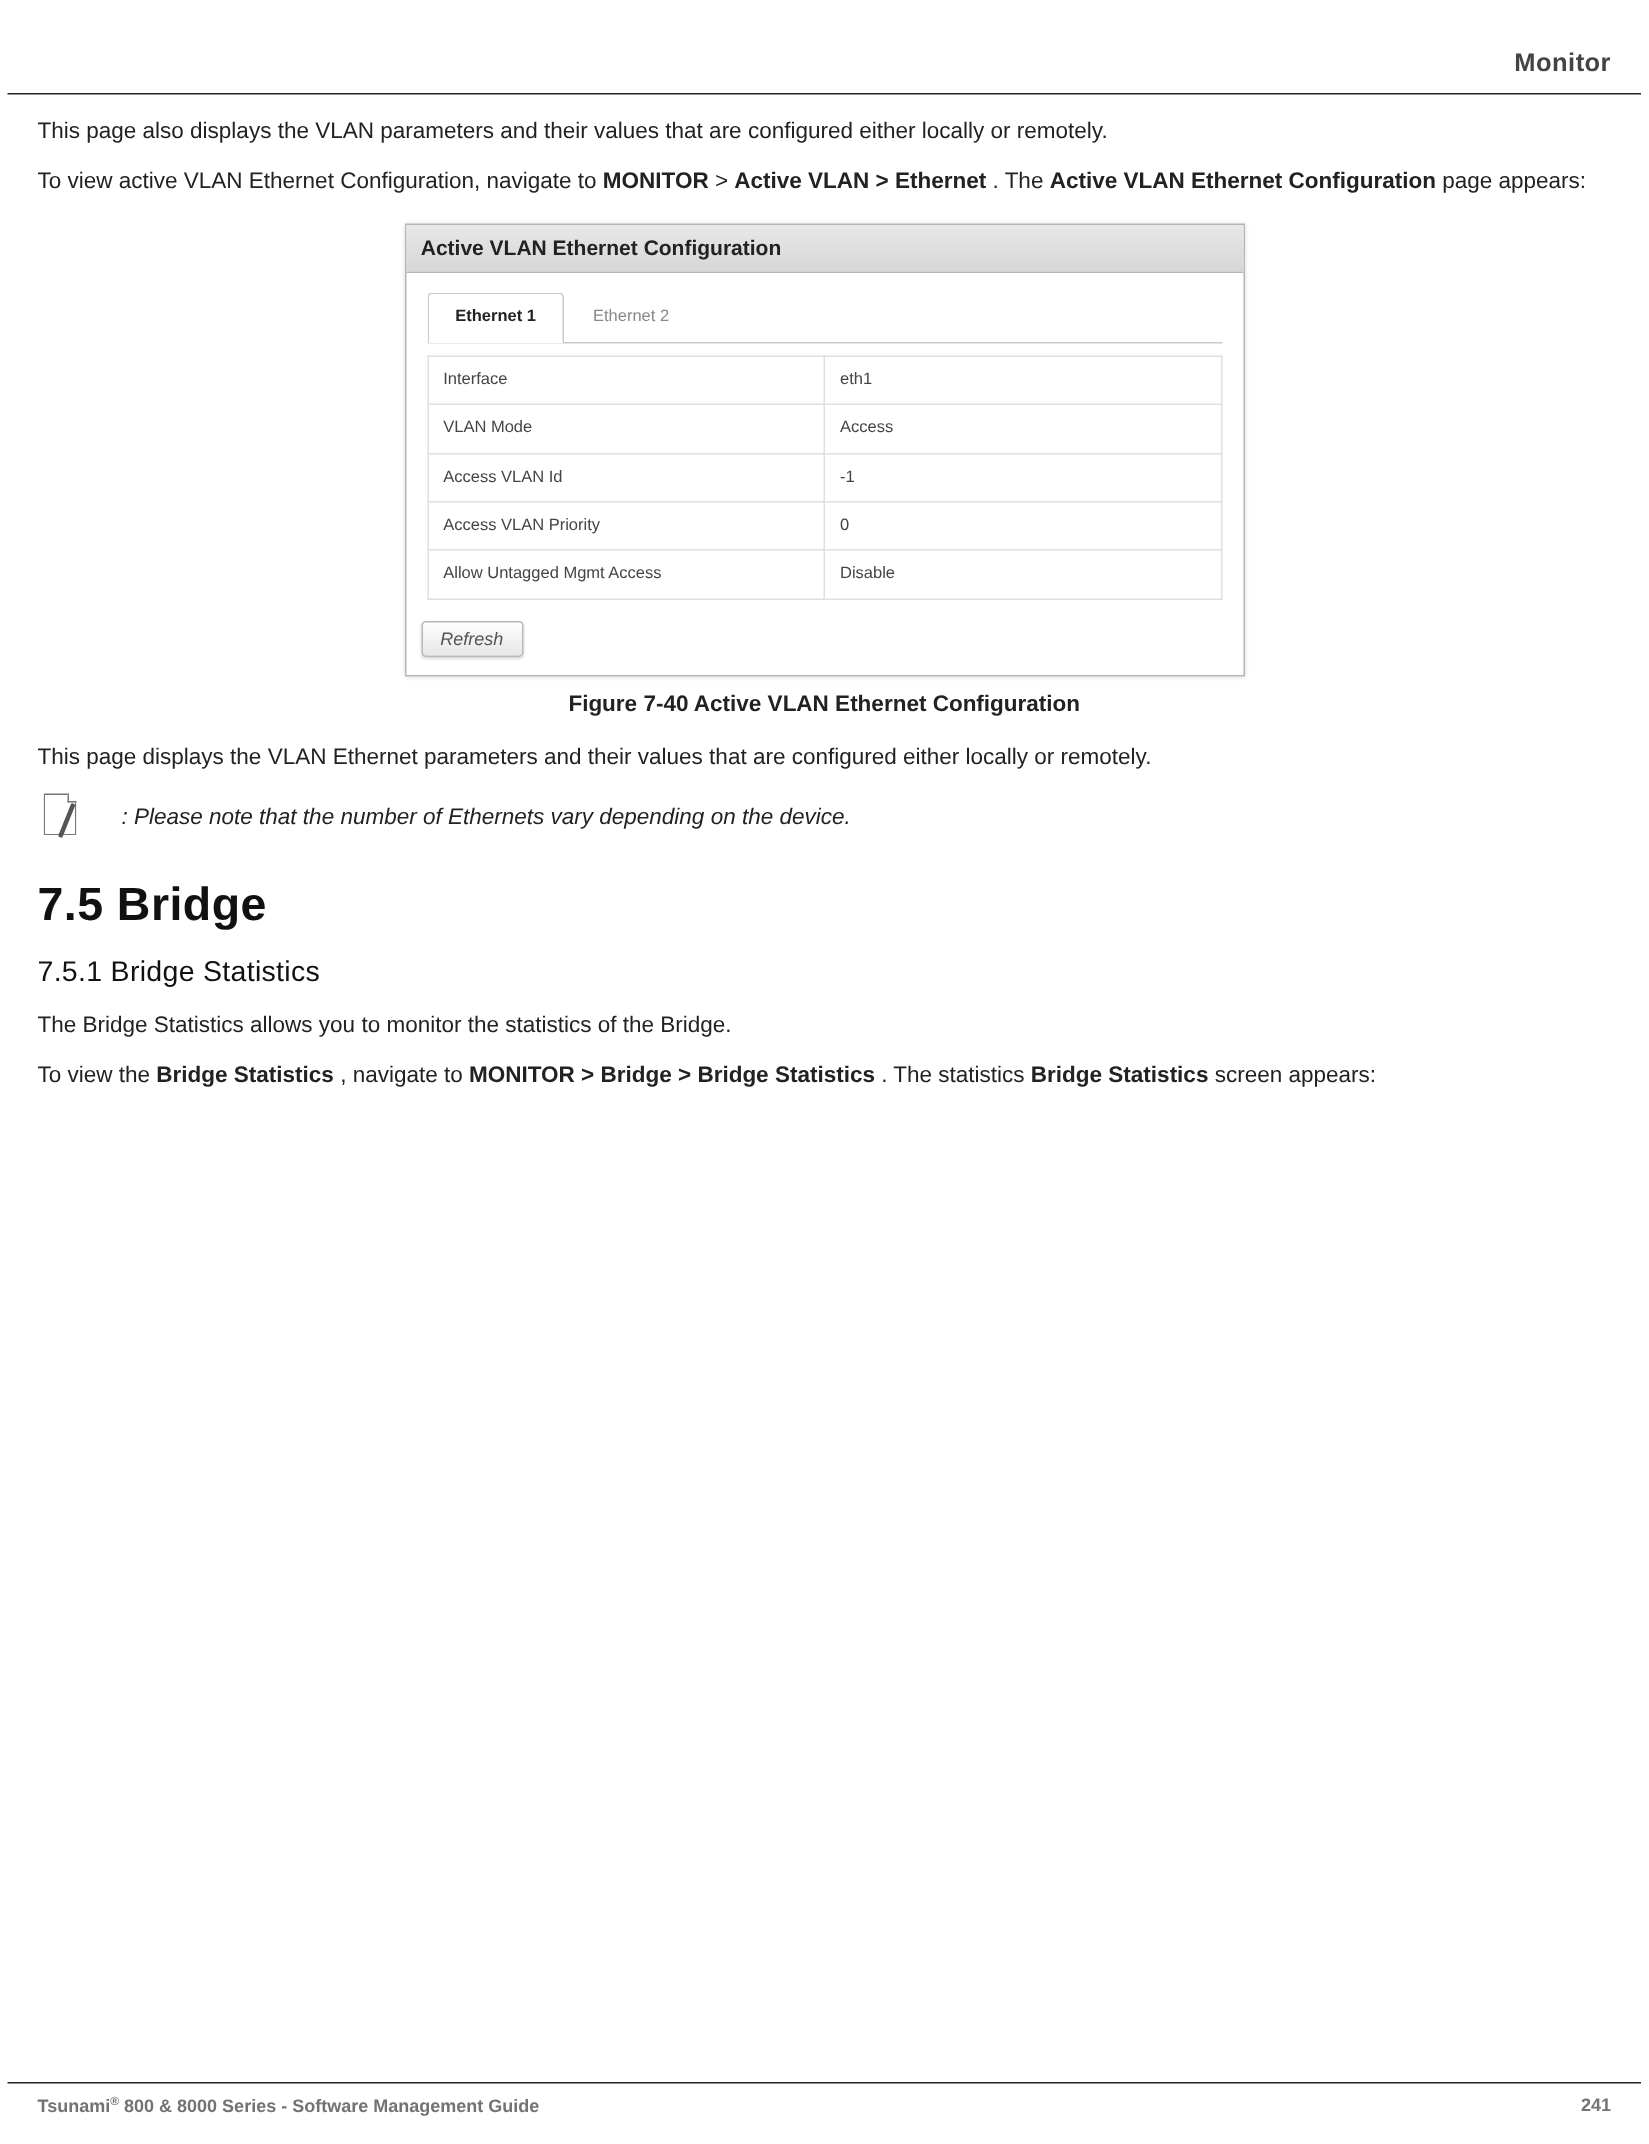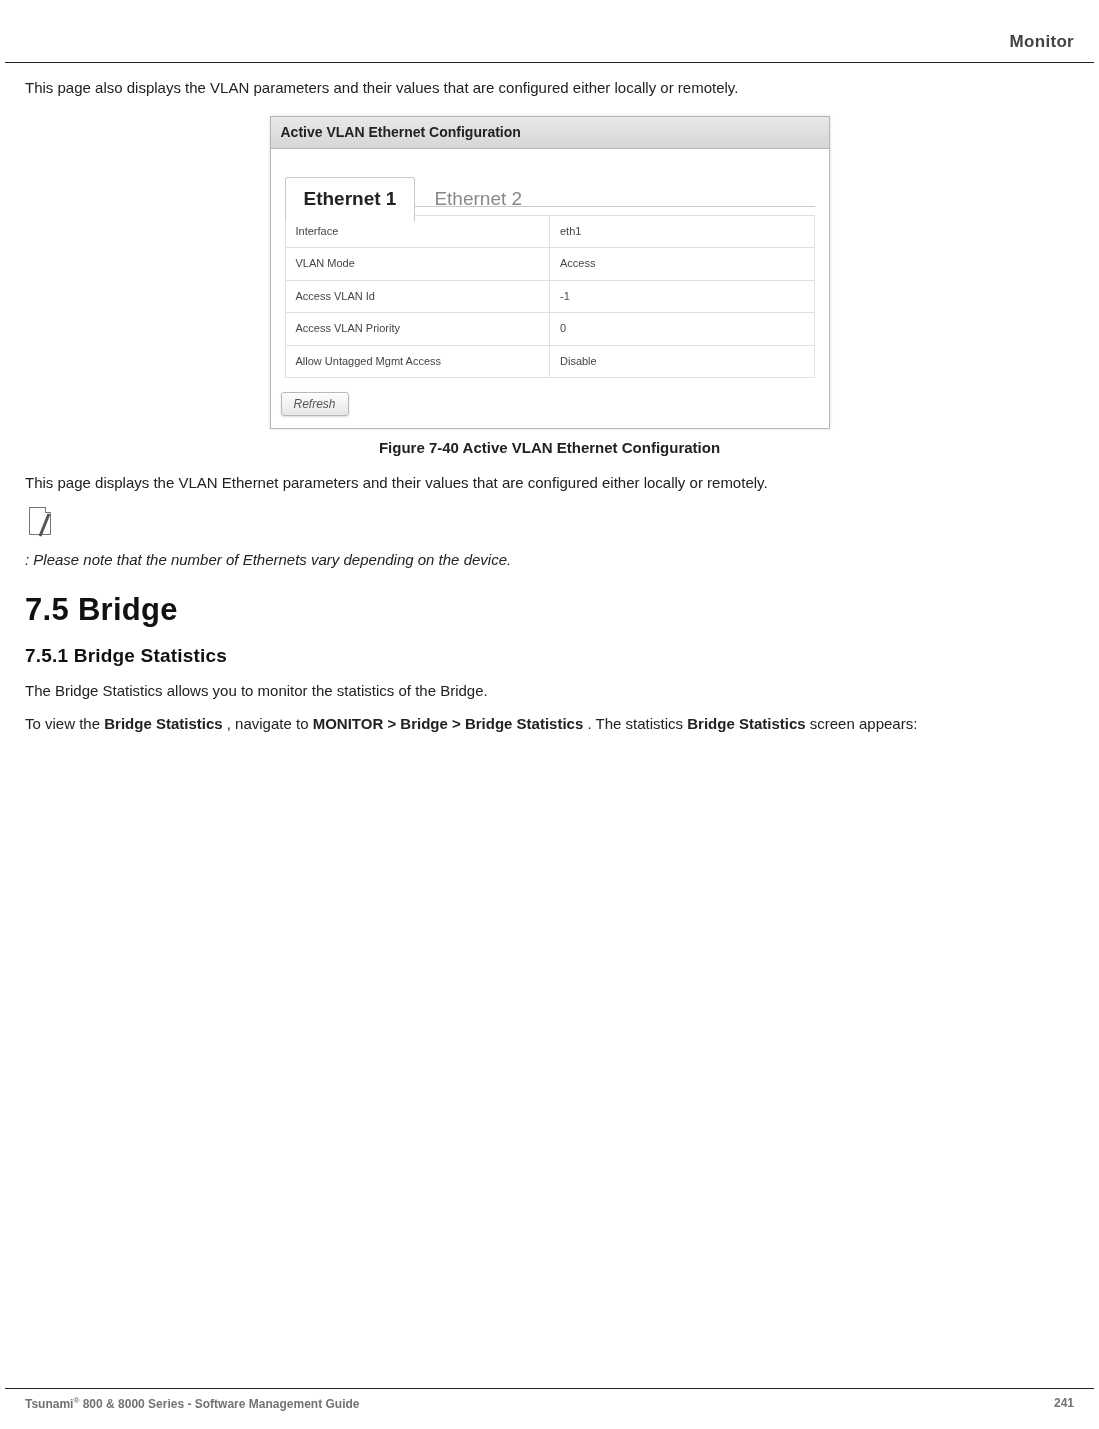--- a/index.html
+++ b/index.html
@@ -53,26 +53,26 @@
       padding: 6px 10px;
     }
     .ui-inner { padding: 12px 14px 10px 14px; }
     .tabstrip {
       display: flex;
       border-bottom: 1px solid #c9c9c9;
       margin-bottom: 8px;
     }
     .tab {
       padding: 8px 18px;
-      font-size: 19px;
+      font-size: 11px;
       color: #888;
       cursor: pointer;
       border: 1px solid transparent;
       position: relative;
-      top: 16px;
+      top: 1px;
     }
     .tab.active {
       color: #222;
       font-weight: 700;
       background: #fff;
       border: 1px solid #c9c9c9;
       border-bottom: 1px solid #fff;
       border-top-left-radius: 3px;
       border-top-right-radius: 3px;
     }
@@ -104,24 +104,23 @@
     }
     .fig-caption {
       text-align: center;
       font-weight: 700;
       font-size: 15px;
       margin: 8px 0 14px 0;
       color: #222;
     }
     .note-row {
       display: flex;
-      align-items: flex-start;
-      gap: 8px;
+      align-items: center;
+      gap: 24px;
       margin: 8px 0 18px 0;
-      flex-direction: column;
     }
     .note-icon {
       width: 32px; height: 36px;
       position: relative;
       flex: 0 0 auto;
     }
     .note-icon .sheet {
       position:absolute; left:4px; top:2px; width:22px; height:28px;
       border:1px solid #777; background:#fff;
       clip-path: polygon(0 0, 75% 0, 100% 22%, 100% 100%, 0 100%);
@@ -140,21 +139,21 @@
     h2.section {
       font-size: 31px;
       font-weight: 800;
       color: #111;
       margin: 8px 0 12px -25px;
       padding-left: 25px;
       letter-spacing: 0.3px;
     }
     h3.subsection {
       font-size: 19px;
-      font-weight: 700;
+      font-weight: 400;
       color: #111;
       margin: 6px 0 10px -25px;
       padding-left: 25px;
       letter-spacing: 0.2px;
     }
 
     .footer {
       position: absolute;
       left: 0; right: 0; bottom: 16px;
       padding: 0 25px;
@@ -176,20 +175,29 @@
 
 <div class="page">
 
   <div class="header">Monitor</div>
   <hr class="hr-thin">
 
   <div class="body-indent">
 
     <p class="para">This page also displays the VLAN parameters and their values that are configured either locally or remotely.</p>
 
+    <p class="para" style="text-align:justify; text-align-last:left;">
+      <span>To view active VLAN Ethernet Configuration, navigate to </span>
+      <b>MONITOR</b>
+      <span> &gt; </span>
+      <b>Active VLAN &gt; Ethernet</b>
+      <span>. The </span>
+      <b>Active VLAN Ethernet Configuration</b>
+      <span> page appears:</span>
+    </p>
 
     <div class="figure-wrap">
       <div class="ui-box">
         <div class="ui-titlebar">Active VLAN Ethernet Configuration</div>
         <div class="ui-inner">
           <div class="tabstrip">
             <div class="tab active">Ethernet 1</div>
             <div class="tab">Ethernet 2</div>
           </div>
           <table class="kv-table">

